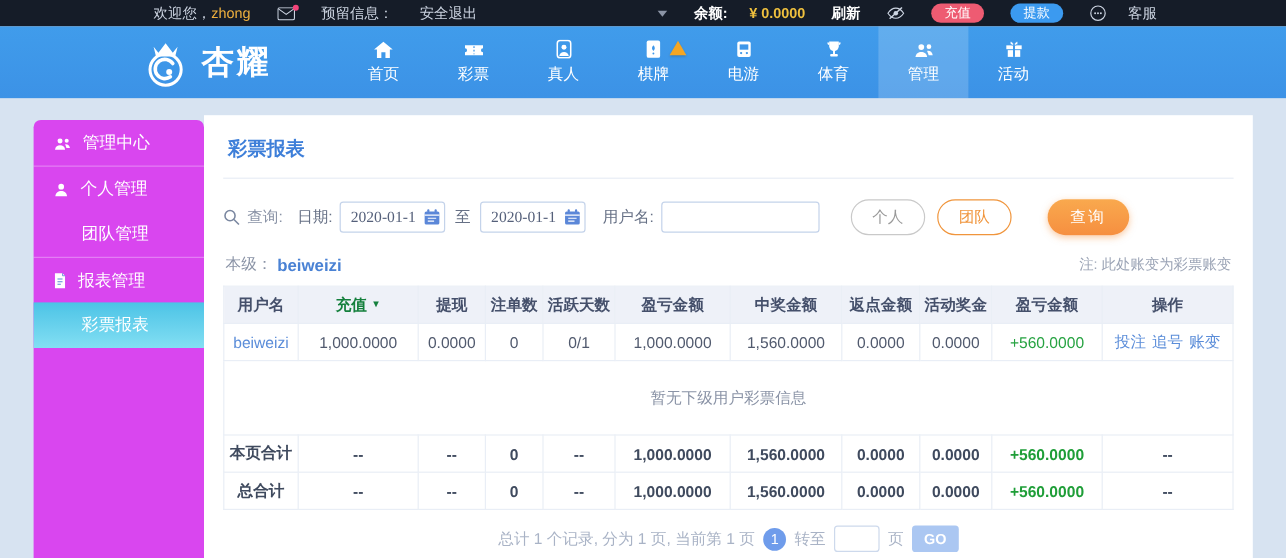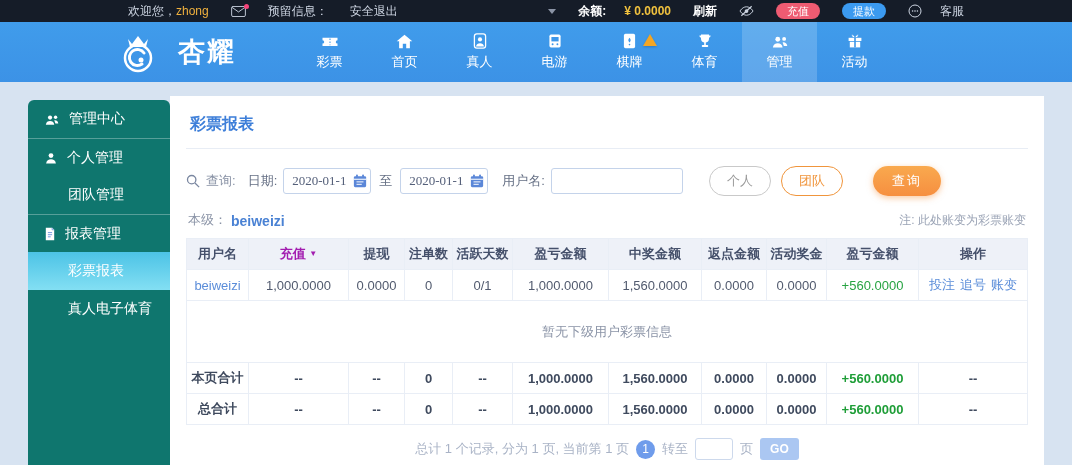--- a/index.html
+++ b/index.html
@@ -21,35 +21,35 @@
     padding:0 11px; cursor:pointer; }
   .pill.red { background:#ee5b72; }
   .pill.blue { background:#3b9af0; }
   .caret { width:0; height:0; border-left:4px solid transparent; border-right:4px solid transparent;
     border-top:5px solid #8b94a6; display:inline-block; }
   svg.ic { display:block; }
 
   
   .navbar { height:60px; background:linear-gradient(180deg,#409ceb,#3c92e6);
     display:flex; align-items:stretch; }
-  .brand { display:flex; align-items:center; gap:18px; margin-left:116px; color:#fff; }
+  .brand { display:flex; align-items:center; gap:8px; margin-left:116px; color:#fff; }
   .brand-text { font-size:27px; font-weight:bold; letter-spacing:2px; }
   .nav-items { display:flex; margin-left:56px; }
   .nav-item { width:75px; display:flex; flex-direction:column; align-items:center;
     justify-content:center; gap:4px; color:#fff; font-size:13px; cursor:pointer; position:relative; }
   .nav-item.active { background:rgba(255,255,255,.18); }
   .hot-badge { position:absolute; top:12px; right:10px; width:0; height:0;
     border-left:7px solid transparent; border-right:7px solid transparent;
     border-bottom:12px solid #f5a623; filter:drop-shadow(0 1px 1px rgba(0,0,0,.2)); }
 
   
   .workspace { position:absolute; top:82px; left:0; right:0; bottom:0; background:#d7e3f1; }
 
   .sidebar { position:absolute; left:28px; top:18px; bottom:0; width:142px;
-    background:#0f766e; border-radius:6px 6px 0 0; color:#fff; font-size:14px; }
+    background:#d946ef; border-radius:6px 6px 0 0; color:#fff; font-size:14px; }
   .sb-item { height:38px; display:flex; align-items:center; cursor:pointer; }
   .sb-item.sec { padding-left:16px; gap:9px; }
   .sb-item.sub { padding-left:40px; }
   .sb-item.bordered { border-top:1px solid rgba(255,255,255,.3); }
   .sb-item.active { background:linear-gradient(180deg,#4cc3e6,#83dff3); }
 
   .panel { position:absolute; left:170px; right:28px; top:14px; bottom:0;
     background:#fff; padding:10px 16px 0; }
 
   .page-title { font-size:16px; font-weight:bold; color:#3e7fd9;
@@ -77,21 +77,21 @@
   .level-row { display:flex; align-items:flex-end; margin:2px 2px 9px; }
   .level-lbl { color:#8a93a6; font-size:13px; }
   .level-val { color:#4a82d4; font-weight:bold; font-size:14px; margin-left:4px; cursor:pointer; }
   .note { margin-left:auto; color:#9aa3b5; font-size:12px; }
 
   
   table { width:100%; border-collapse:collapse; font-size:13px; color:#515a6e;
     text-align:center; table-layout:fixed; }
   th,td { border:1px solid #e9eef6; height:31px; padding:0 2px; }
   thead th { background:#eef1f8; color:#45506b; font-weight:bold; }
-  th.sorted { color:#a21caf; }
+  th.sorted { color:#15803d; }
   .sort-arrow { font-size:8px; vertical-align:2px; }
   td.link, a.op { color:#5b8dd9; text-decoration:none; cursor:pointer; }
   td.green { color:#27a342; }
   tr.total td { font-weight:bold; color:#3f4a5e; }
   tr.total td.green { color:#1f9e38; }
   td.empty-cell { height:62px; color:#8a93a6; }
   .ops { display:inline-flex; gap:5px; }
 
   
   .pagination { display:flex; align-items:center; justify-content:center; gap:7px;
@@ -153,68 +153,68 @@
         <circle cx="22" cy="29" r="13" fill="none" stroke="#fff" stroke-width="2.5"></circle>
         <path d="M28 24a8 8 0 10-2 11" fill="none" stroke="#fff" stroke-width="3" stroke-linecap="round"></path>
         <circle cx="25" cy="31" r="2.5" fill="#fff"></circle>
       </svg>
     </span>
     <span class="brand-text">杏耀</span>
   </div>
   <div class="nav-items">
     <div class="nav-item">
       <span>
+          <svg class="ic" width="17" height="15" viewBox="0 0 24 21">
+            <path d="M12 1l11 9h-3.4v10h-5.2v-6.5h-4.8V20H4.4V10H1z" fill="#fff"></path>
+          </svg>
+        </span>
+      <span>首页</span>
+    </div>
+    <div class="nav-item">
+      <span>
           <svg class="ic" width="18" height="15" viewBox="0 0 24 20">
             <path d="M2 5h20v3.2a2.3 2.3 0 000 4.6V16H2v-3.2a2.3 2.3 0 000-4.6z" fill="#fff"></path>
             <path d="M12 6v9" stroke="#3e97e9" stroke-width="1.4" stroke-dasharray="2 2"></path>
           </svg>
         </span>
       <span>彩票</span>
-    </div>
-    <div class="nav-item">
-      <span>
-          <svg class="ic" width="17" height="15" viewBox="0 0 24 21">
-            <path d="M12 1l11 9h-3.4v10h-5.2v-6.5h-4.8V20H4.4V10H1z" fill="#fff"></path>
-          </svg>
-        </span>
-      <span>首页</span>
     </div>
     <div class="nav-item">
       <span>
           <svg class="ic" width="16" height="16" viewBox="0 0 20 20">
             <rect x="3" y="1" width="14" height="18" rx="3" fill="none" stroke="#fff" stroke-width="1.6"></rect>
             <circle cx="10" cy="8" r="2.6" fill="#fff"></circle>
             <path d="M5 17c.5-3 2.5-4.2 5-4.2s4.5 1.2 5 4.2z" fill="#fff"></path>
           </svg>
         </span>
       <span>真人</span>
+    </div>
+    <div class="nav-item">
+      <span class="hot-badge"></span>
+      <span>
+          <svg class="ic" width="13" height="16" viewBox="0 0 16 20">
+            <rect x="1" y="1" width="14" height="18" rx="2" fill="#fff"></rect>
+            <path d="M8 6c2 2 2 4 0 6 -2-2-2-4 0-6z" fill="#3e97e9"></path>
+            <circle cx="8" cy="14.5" r="1" fill="#3e97e9"></circle>
+          </svg>
+        </span>
+      <span>棋牌</span>
     </div>
     <div class="nav-item">
       <span>
           <svg class="ic" width="16" height="16" viewBox="0 0 20 20">
             <rect x="3" y="2" width="14" height="16" rx="2" fill="#fff"></rect>
             <rect x="5.5" y="5" width="9" height="5.5" fill="#3e97e9"></rect>
             <circle cx="7" cy="14" r="1.2" fill="#3e97e9"></circle>
             <circle cx="13" cy="14" r="1.2" fill="#3e97e9"></circle>
           </svg>
         </span>
       <span>电游</span>
     </div>
     <div class="nav-item">
-      <span class="hot-badge"></span>
-      <span>
-          <svg class="ic" width="13" height="16" viewBox="0 0 16 20">
-            <rect x="1" y="1" width="14" height="18" rx="2" fill="#fff"></rect>
-            <path d="M8 6c2 2 2 4 0 6 -2-2-2-4 0-6z" fill="#3e97e9"></path>
-            <circle cx="8" cy="14.5" r="1" fill="#3e97e9"></circle>
-          </svg>
-        </span>
-      <span>棋牌</span>
-    </div>
-    <div class="nav-item">
       <span>
           <svg class="ic" width="16" height="16" viewBox="0 0 20 20">
             <path d="M5 2h10v5a5 5 0 01-10 0z" fill="#fff"></path>
             <path d="M3 3h2v3a3 3 0 01-2-3zM17 3h-2v3a3 3 0 002-3z" fill="#fff"></path>
             <rect x="9" y="11" width="2" height="4" fill="#fff"></rect>
             <rect x="6" y="15" width="8" height="2.5" rx="1" fill="#fff"></rect>
           </svg>
         </span>
       <span>体育</span>
     </div>
@@ -274,23 +274,20 @@
           <svg class="ic" width="12" height="14" viewBox="0 0 16 20">
             <path d="M2 1h9l3 3v15H2z" fill="#fff"></path>
             <path d="M11 1v3h3" fill="none" stroke="#5b87d8"></path>
             <path d="M5 8h6M5 11h6M5 14h4" stroke="#5b87d8" stroke-width="1.2"></path>
           </svg>
         </span>
       <span>报表管理</span>
     </div>
     <div class="sb-item sub active">
       <span>彩票报表</span>
-    </div>
-    <div class="sb-item sub">
-      <span>真人电子体育</span>
     </div>
   </div>
 
   <div class="panel">
     <div class="page-title">彩票报表</div>
 
     <div class="search-row">
       <span>
           <svg class="ic" width="14" height="14" viewBox="0 0 16 16">
             <circle cx="6.5" cy="6.5" r="4.8" fill="none" stroke="#7a87a0" stroke-width="1.5"></circle>

